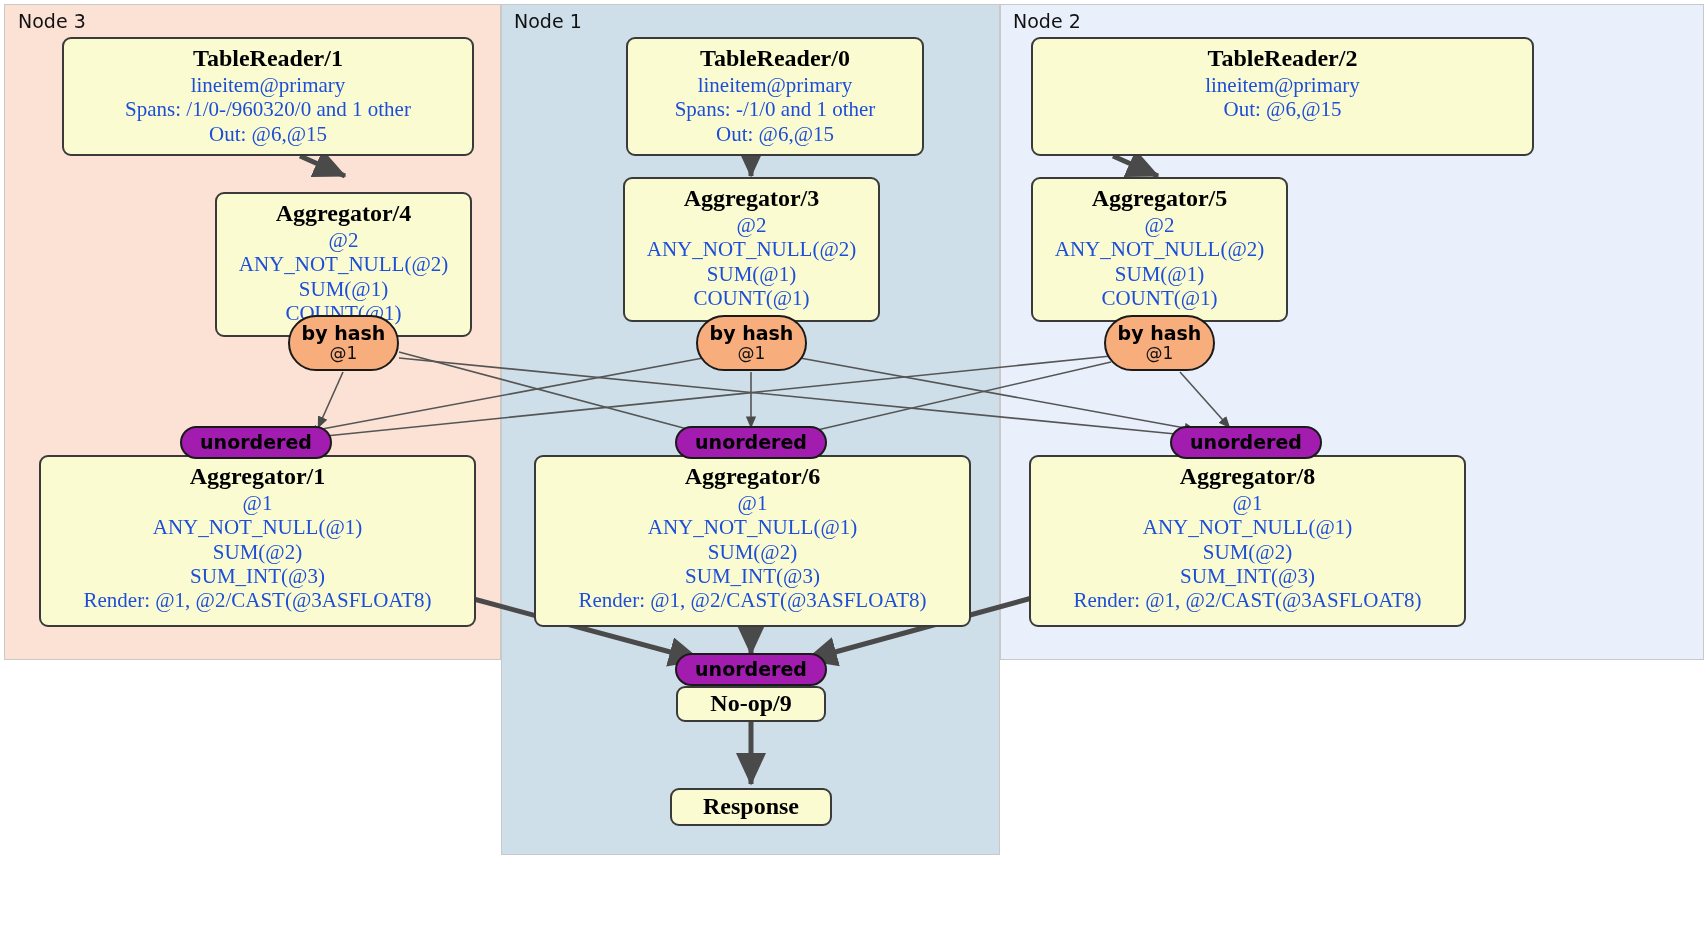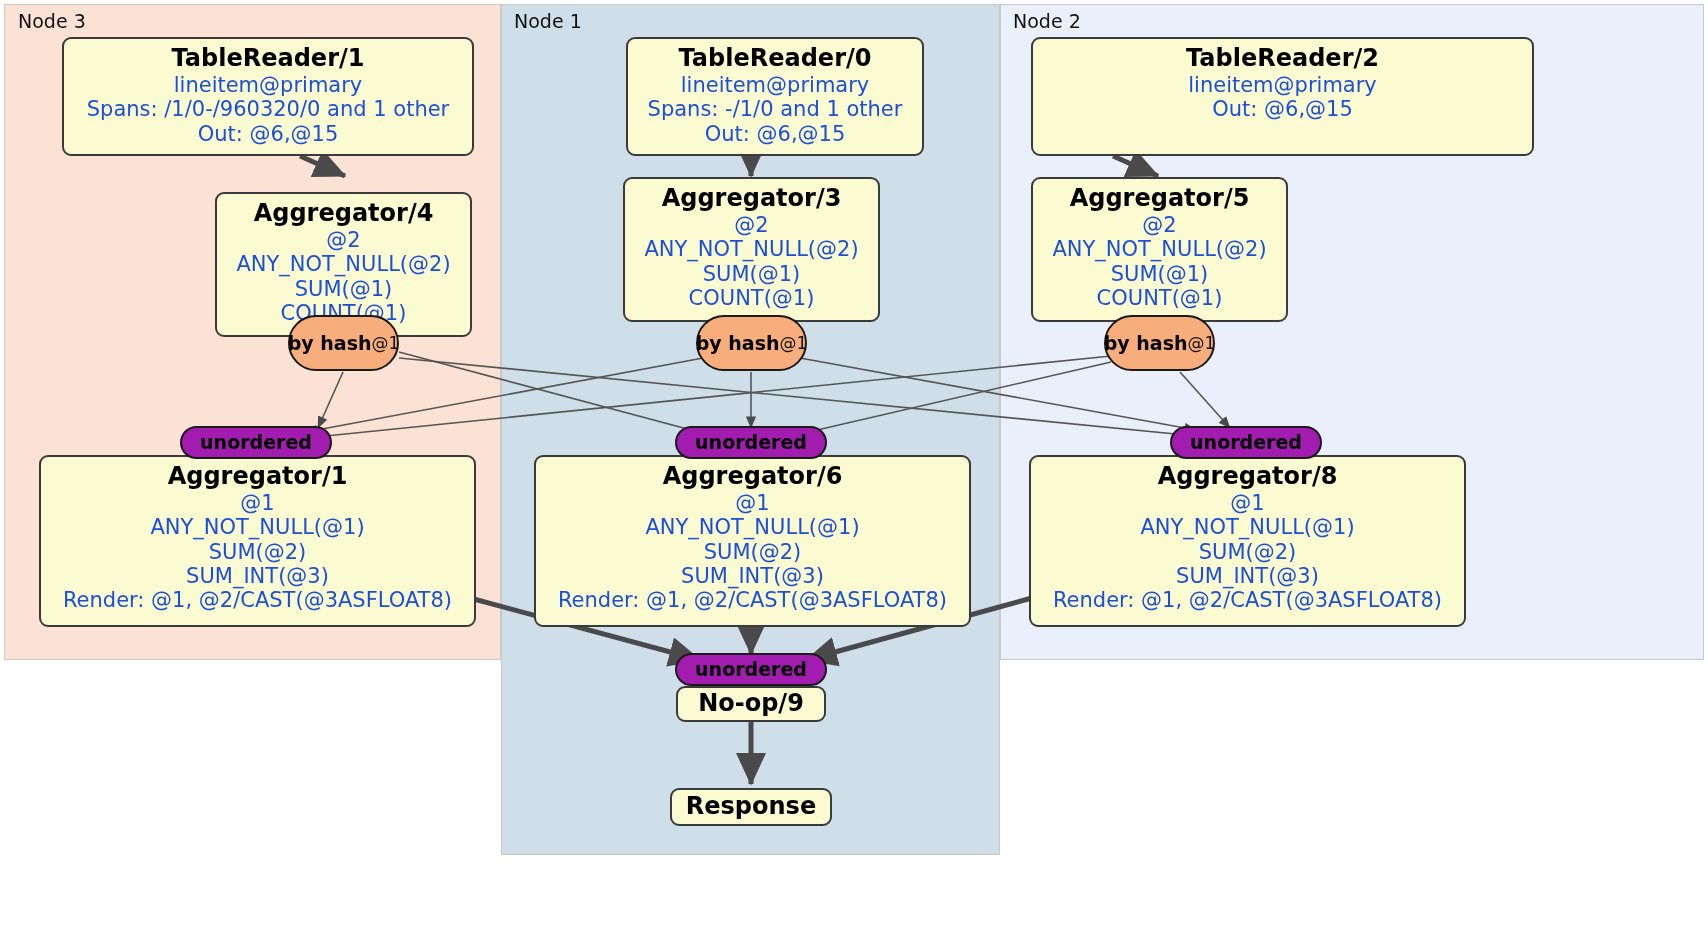--- a/index.html
+++ b/index.html
@@ -7,27 +7,27 @@
   #stage{position:relative;width:1708px;height:940px;}
 
   
   .node-panel{position:absolute;box-sizing:border-box;border:1px solid #c9c9c9;}
   .node-label{position:absolute;font-size:19px;color:#111;font-family:"DejaVu Sans",sans-serif;
               white-space:nowrap;}
 
   
   .box{position:absolute;box-sizing:border-box;background:#fbfbd2;border:2px solid #3a3a3a;
        border-radius:9px;text-align:center;padding:6px 12px 8px 12px;
-       display:flex;flex-direction:column;justify-content:flex-start;align-items:center;}
+       display:flex;flex-direction:column;justify-content:flex-start;align-items:center;font-family:Liberation Serif, serif;}
   .box .ttl{font-weight:bold;font-size:24px;color:#000;line-height:1.16;white-space:nowrap;}
   .box .ln{font-size:21px;color:#1d4ed8;line-height:1.16;white-space:nowrap;}
 
   
   .badge{position:absolute;box-sizing:border-box;border:2px solid #1a1a1a;border-radius:40px;
-         text-align:right;display:flex;justify-content:center;
+         text-align:right;display:flex;flex-direction:column;justify-content:center;
          align-items:center;line-height:1.1;}
   .badge .bl{font-weight:bold;font-size:19px;color:#000;white-space:nowrap;}
   .badge .bs{font-size:17px;color:#111;white-space:nowrap;}
   .badge.hash{background:#f7ae7c;}
   .badge.unord{background:#a21caf;}
 
   svg.wires{position:absolute;left:0;top:0;width:1708px;height:940px;overflow:visible;}
 </style>
 </head>
 <body>

